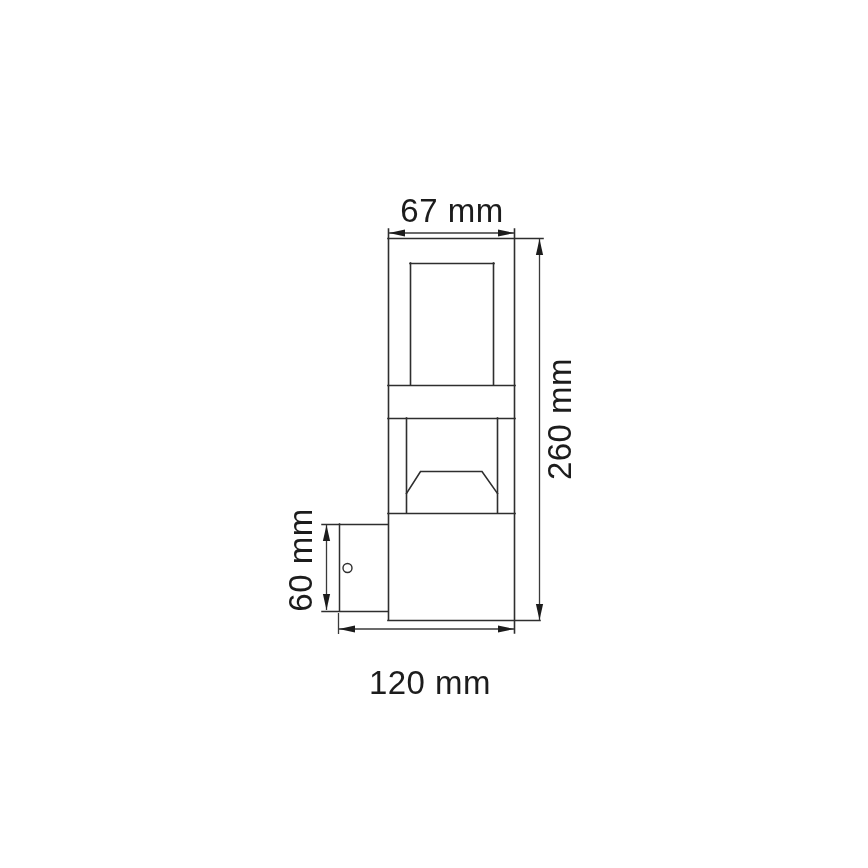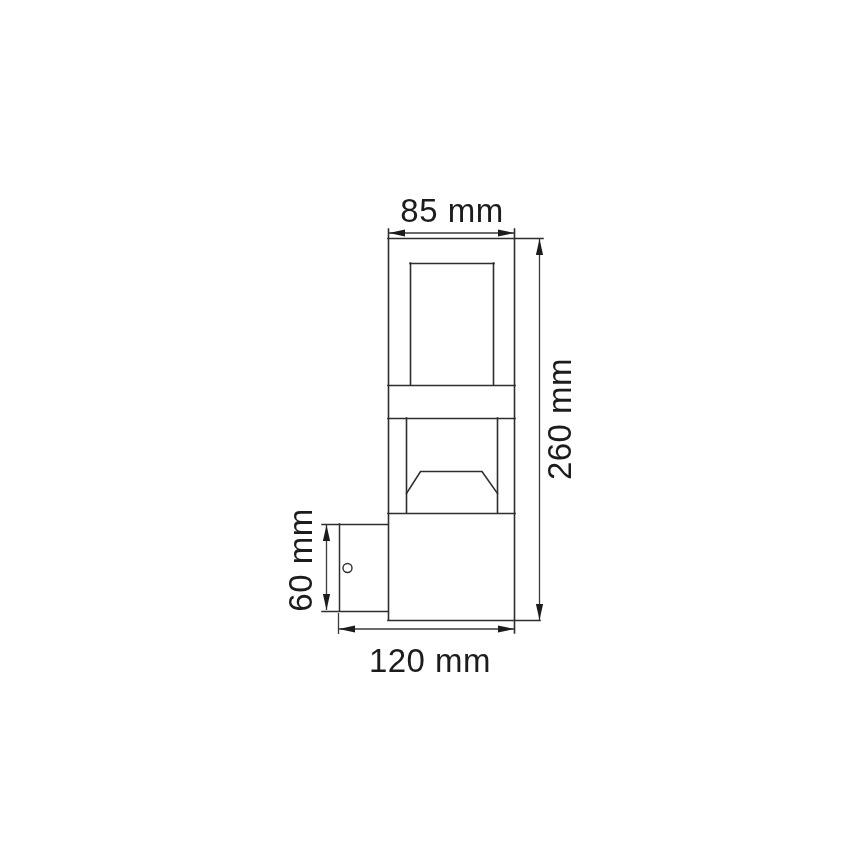--- a/index.html
+++ b/index.html
@@ -98,21 +98,21 @@
       <g>
 
         <line x1="338.5" y1="613" x2="338.5" y2="634"></line>
         <line x1="339" y1="629" x2="514" y2="629"></line>
         <polygon points="339,629 355,625.4 355,632.6" fill="#1c1c1c" stroke="none"></polygon>
         <polygon points="514,629 498,625.4 498,632.6" fill="#1c1c1c" stroke="none"></polygon>
       </g>
     </g>
   </svg>
 
-  <div class="dim-label" style="left:452px; top:210px;">85 mm</div>
+  <div class="dim-label" style="left:452px; top:210px;">67 mm</div>
 
   <div class="dim-label vertical" style="left:559px; top:419px;">260 mm</div>
 
   <div class="dim-label vertical" style="left:300px; top:560px;">60 mm</div>
 
-  <div class="dim-label" style="left:430px; top:660px;">120 mm</div>
+  <div class="dim-label" style="left:430px; top:682px;">120 mm</div>
 
 </div>
 
 </body></html>

